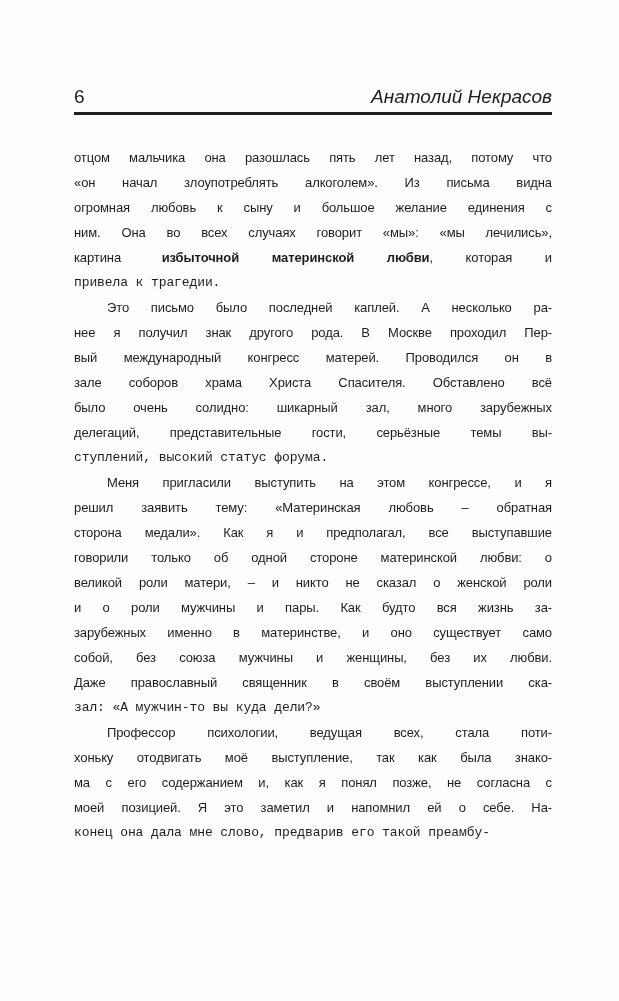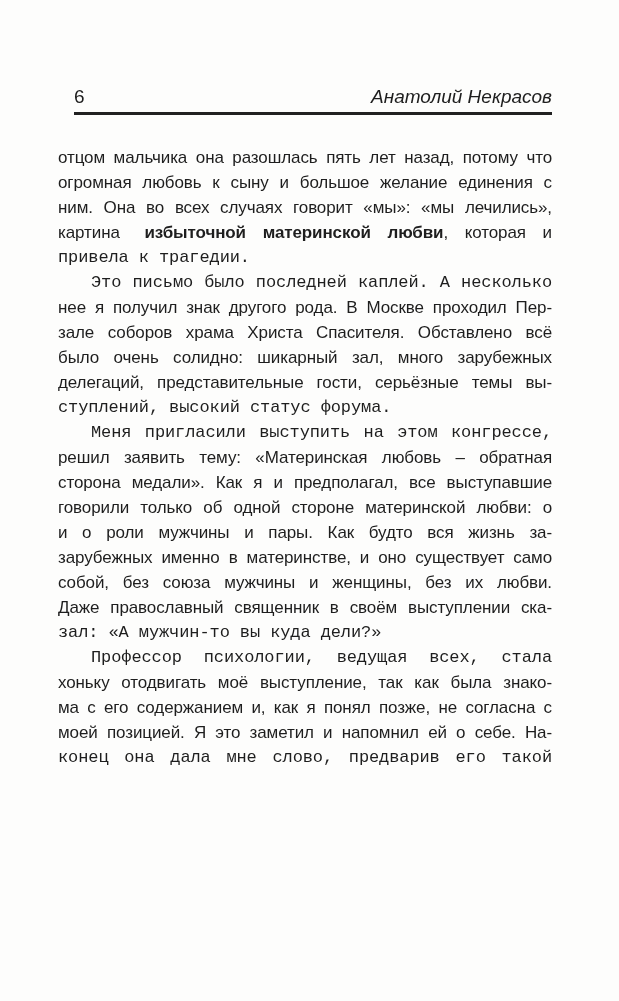--- a/index.html
+++ b/index.html
@@ -22,66 +22,69 @@
     line-height: 22px;
   }
   .page-number { font-style: normal; }
   .running-head { font-style: italic; text-align: center; }
   .rule {
     margin: 4px 67px 0 74px;
     height: 3px;
     background: #212121;
   }
   .page-body {
-    margin: 30px 67px 0 58px;
-    font-size: 17px;
+    margin: 30px 67px 0 74px;
+    font-size: 13px;
     line-height: 25px;
     letter-spacing: -0.1px;
   }
   .para { margin: 0; }
   .line {
     text-align: justify;
     text-align-last: justify;
     height: 25px;
     overflow: hidden;
   }
   .line.last { text-align-last: left; font-family: Liberation Mono, monospace; }
-  .line.indent { text-indent: 33px; font-family: Liberation Mono, monospace; }
+  .line.indent { text-indent: 33px; }
   .bold { font-weight: bold; padding-left: 8px; }
 </style>
 </head>
 <body>
 
 <div class="page">
   <div class="header">
     <span class="page-number">6</span>
     <span class="running-head">Анатолий Некрасов</span>
   </div>
   <div class="rule"></div>
   <div class="page-body">
       <div class="para">
         <div class="line"><span>отцом мальчика она разошлась пять лет назад, потому что</span></div>
+        <div class="line"><span>«он начал злоупотреблять алкоголем». Из письма видна</span></div>
         <div class="line"><span>огромная любовь к сыну и большое желание единения с</span></div>
         <div class="line"><span>ним. Она во всех случаях говорит «мы»: «мы лечились»,</span></div>
         <div class="line"><span>картина </span><span class="bold">избыточной материнской любви</span><span>, которая и</span></div>
         <div class="line last"><span>привела к трагедии.</span></div>
       </div>
       <div class="para">
         <div class="line indent"><span>Это письмо было последней каплей. А несколько ра-</span></div>
         <div class="line"><span>нее я получил знак другого рода. В Москве проходил Пер-</span></div>
+        <div class="line"><span>вый международный конгресс матерей. Проводился он в</span></div>
         <div class="line"><span>зале соборов храма Христа Спасителя. Обставлено всё</span></div>
         <div class="line"><span>было очень солидно: шикарный зал, много зарубежных</span></div>
         <div class="line"><span>делегаций, представительные гости, серьёзные темы вы-</span></div>
         <div class="line last"><span>ступлений, высокий статус форума.</span></div>
       </div>
       <div class="para">
         <div class="line indent"><span>Меня пригласили выступить на этом конгрессе, и я</span></div>
         <div class="line"><span>решил заявить тему: «Материнская любовь – обратная</span></div>
         <div class="line"><span>сторона медали». Как я и предполагал, все выступавшие</span></div>
         <div class="line"><span>говорили только об одной стороне материнской любви: о</span></div>
+        <div class="line"><span>великой роли матери, – и никто не сказал о женской роли</span></div>
         <div class="line"><span>и о роли мужчины и пары. Как будто вся жизнь за-</span></div>
         <div class="line"><span>зарубежных именно в материнстве, и оно существует само</span></div>
         <div class="line"><span>собой, без союза мужчины и женщины, без их любви.</span></div>
         <div class="line"><span>Даже православный священник в своём выступлении ска-</span></div>
         <div class="line last"><span>зал: «А мужчин-то вы куда дели?»</span></div>
       </div>
       <div class="para">
         <div class="line indent"><span>Профессор психологии, ведущая всех, стала поти-</span></div>
         <div class="line"><span>хоньку отодвигать моё выступление, так как была знако-</span></div>
         <div class="line"><span>ма с его содержанием и, как я понял позже, не согласна с</span></div>

